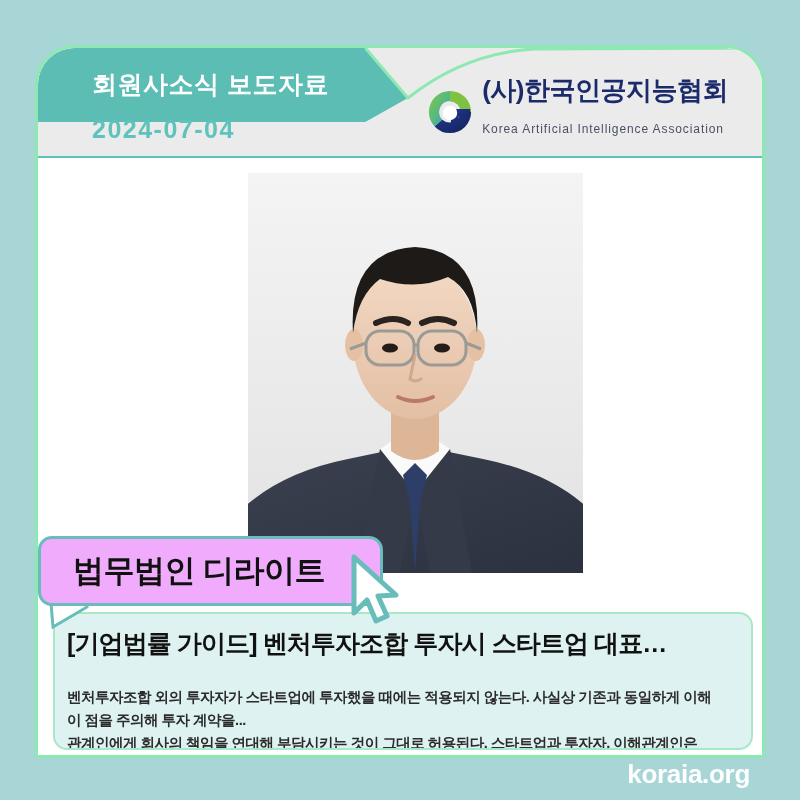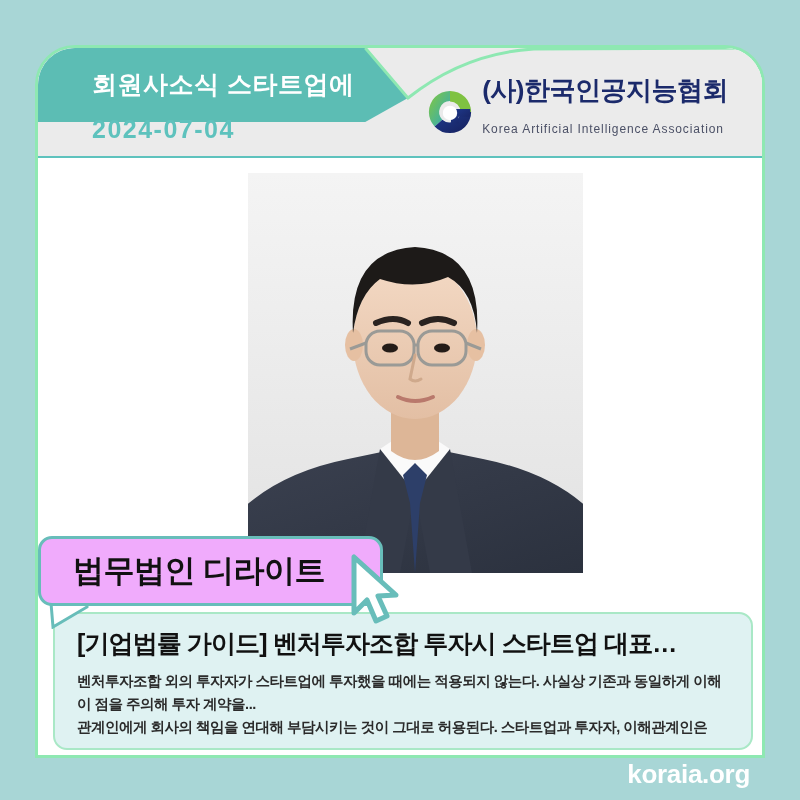--- a/index.html
+++ b/index.html
@@ -171,33 +171,33 @@
   #content {
     position: absolute;
     left: 15px;
     top: 564px;
     width: 700px;
     height: 138px;
     background: #dff2f2;
     border: 2px solid #a9e8c6;
     border-radius: 14px;
     z-index: 8;
-    padding: 14px 22px 0 22px;
+    padding: 14px 22px 0 12px;
     overflow: hidden;
   }
   #headline {
     font-size: 25px;
     font-weight: bold;
     color: #111111;
     letter-spacing: -0.9px;
     white-space: nowrap;
     line-height: 1.2;
   }
   #description {
-    margin-top: 12px;
+    margin-top: 28px;
     font-size: 14.5px;
     font-weight: bold;
     color: #2b2b2b;
     line-height: 1.6;
     letter-spacing: -0.5px;
   }
   #description div { white-space: nowrap; }
 
   
   #footer-url {
@@ -219,21 +219,21 @@
   <div id="header">
     <svg id="header-curve" viewBox="0 0 730 110" preserveAspectRatio="none">
 
       <path d="M0,110 L0,34 Q0,0 34,0 L330,0 L373,50 Q430,5 500,1 L730,0 L730,110 Z" fill="#ebebeb"></path>
 
       <path d="M0,74 L0,34 Q0,0 34,0 L330,0 L373,50 L330,74 Z" fill="#5cbdb4"></path>
 
       <path d="M330,0 L373,50 Q430,5 500,1 L730,0" fill="none" stroke="#8ee8b2" stroke-width="3"></path>
     </svg>
 
-    <div id="tab-label">회원사소식 스타트업에</div>
+    <div id="tab-label">회원사소식 보도자료</div>
 
     <div id="date-label">2024-07-04</div>
 
     <div id="logo">
       <svg id="logo-mark" viewBox="0 0 100 100">
         <defs>
           <linearGradient id="lgGreen" x1="0" y1="0" x2="1" y2="1">
             <stop offset="0%" stop-color="#86c93a"></stop>
             <stop offset="100%" stop-color="#2aa8c4"></stop>
           </linearGradient>

